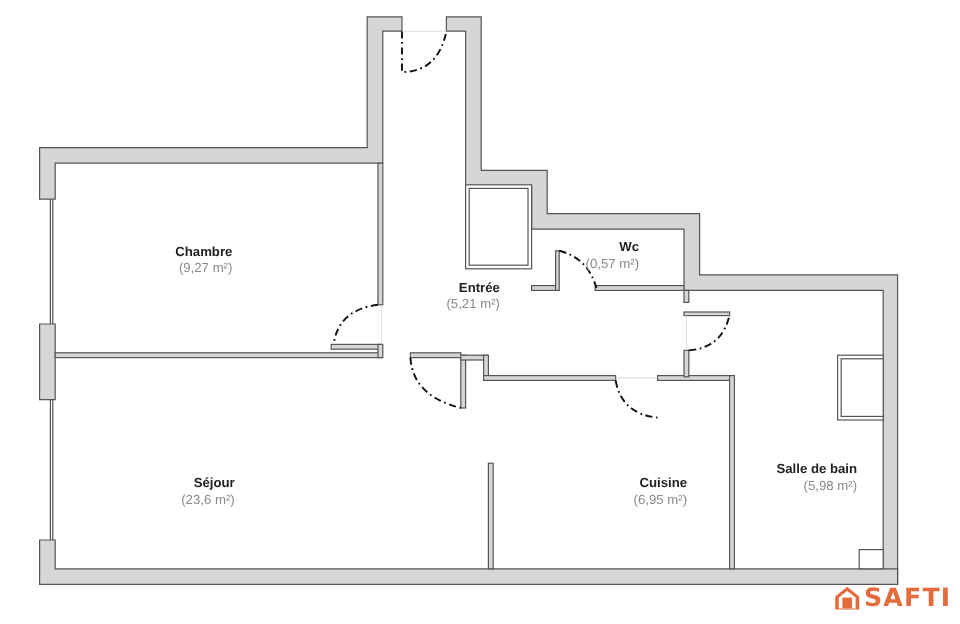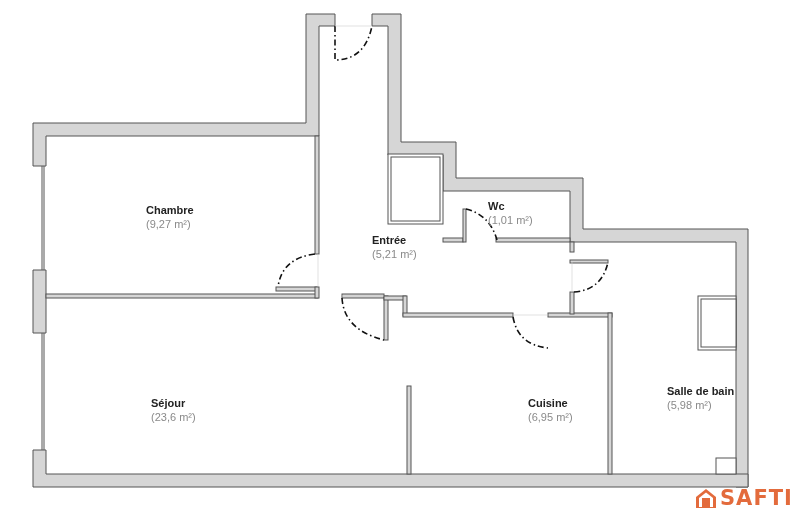--- a/index.html
+++ b/index.html
@@ -1,18 +1,18 @@
 <!DOCTYPE html>
 <html><head>
 <meta charset="utf-8">
 <style>
   html, body { margin:0; padding:0; background:#ffffff; }
   body { width:800px; height:520px; position:relative; overflow:hidden; font-family:"Liberation Sans", sans-serif; }
   #plan { position:absolute; left:0; top:0; }
-  .room-label { position:absolute; font-size:11px; line-height:14px; }
+  .room-label { position:absolute; font-size:11px; line-height:14px;text-align:right; }
   .room-name { font-weight:bold; color:#222222; display:block; }
   .room-area { color:#8a8a8a; display:block; }
   .logo { position:absolute; left:694px; top:486px; display:flex; align-items:center; gap:2px; }
   .logo-text { color:#e36b3c; font-size:21px; font-weight:bold; letter-spacing:1px; font-family:"DejaVu Sans", sans-serif; }
 </style>
 </head>
 <body>
 
 <svg id="plan" width="800" height="520" viewBox="0 0 800 520">
   <g fill="#d6d6d6" stroke="#555" stroke-width="1">
@@ -86,31 +86,31 @@
 <div class="room-label" style="left:146px;top:203px;">
   <span class="room-name">Chambre</span>
   <span class="room-area">(9,27 m²)</span>
 </div>
 <div class="room-label" style="left:372px;top:233px;">
   <span class="room-name">Entrée</span>
   <span class="room-area">(5,21 m²)</span>
 </div>
 <div class="room-label" style="left:488px;top:199px;">
   <span class="room-name">Wc</span>
-  <span class="room-area">(1,01 m²)</span>
+  <span class="room-area">(0,57 m²)</span>
 </div>
 <div class="room-label" style="left:151px;top:396px;">
   <span class="room-name">Séjour</span>
   <span class="room-area">(23,6 m²)</span>
 </div>
 <div class="room-label" style="left:491px;top:396px;margin-left:37px;">
   <span class="room-name">Cuisine</span>
   <span class="room-area">(6,95 m²)</span>
 </div>
-<div class="room-label" style="left:647px;top:384px;margin-left:20px;">
+<div class="room-label" style="left:647px;top:384px;">
   <span class="room-name">Salle de bain</span>
   <span class="room-area">(5,98 m²)</span>
 </div>
 
 <div class="logo">
   <svg width="24" height="24" viewBox="0 0 24 24">
     <path d="M2,11 L12,3 L22,11 L22,22 L2,22 Z" fill="#e36b3c"></path>
     <path d="M5,12 L12,6.5 L19,12 L19,21 L5,21 Z" fill="#ffffff"></path>
     <rect x="8" y="12" width="8" height="9" fill="#e36b3c"></rect>
   </svg>

